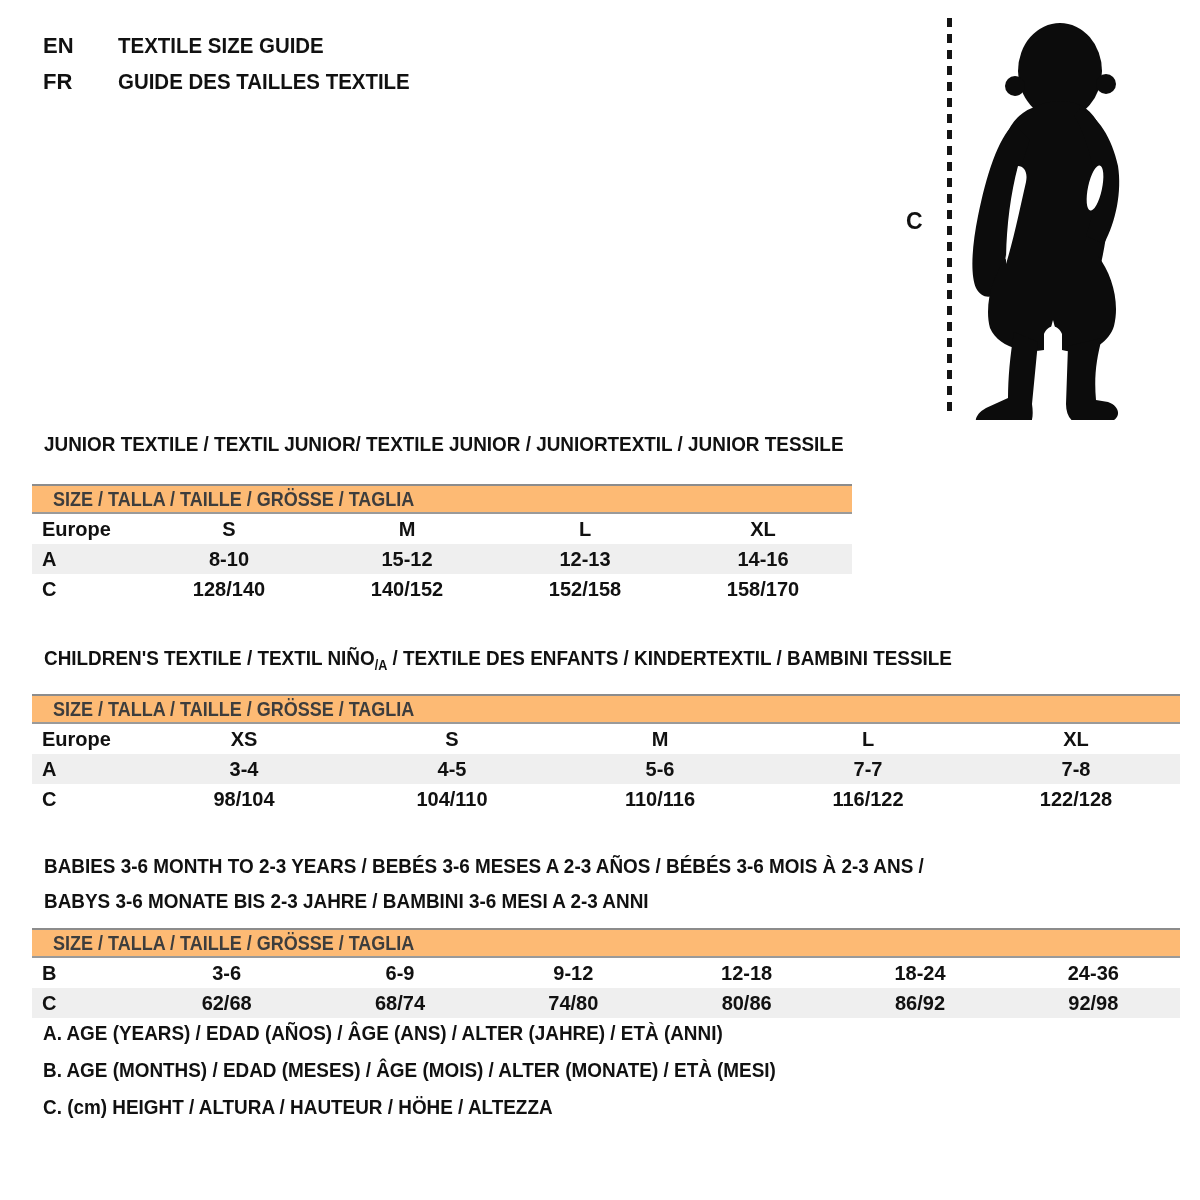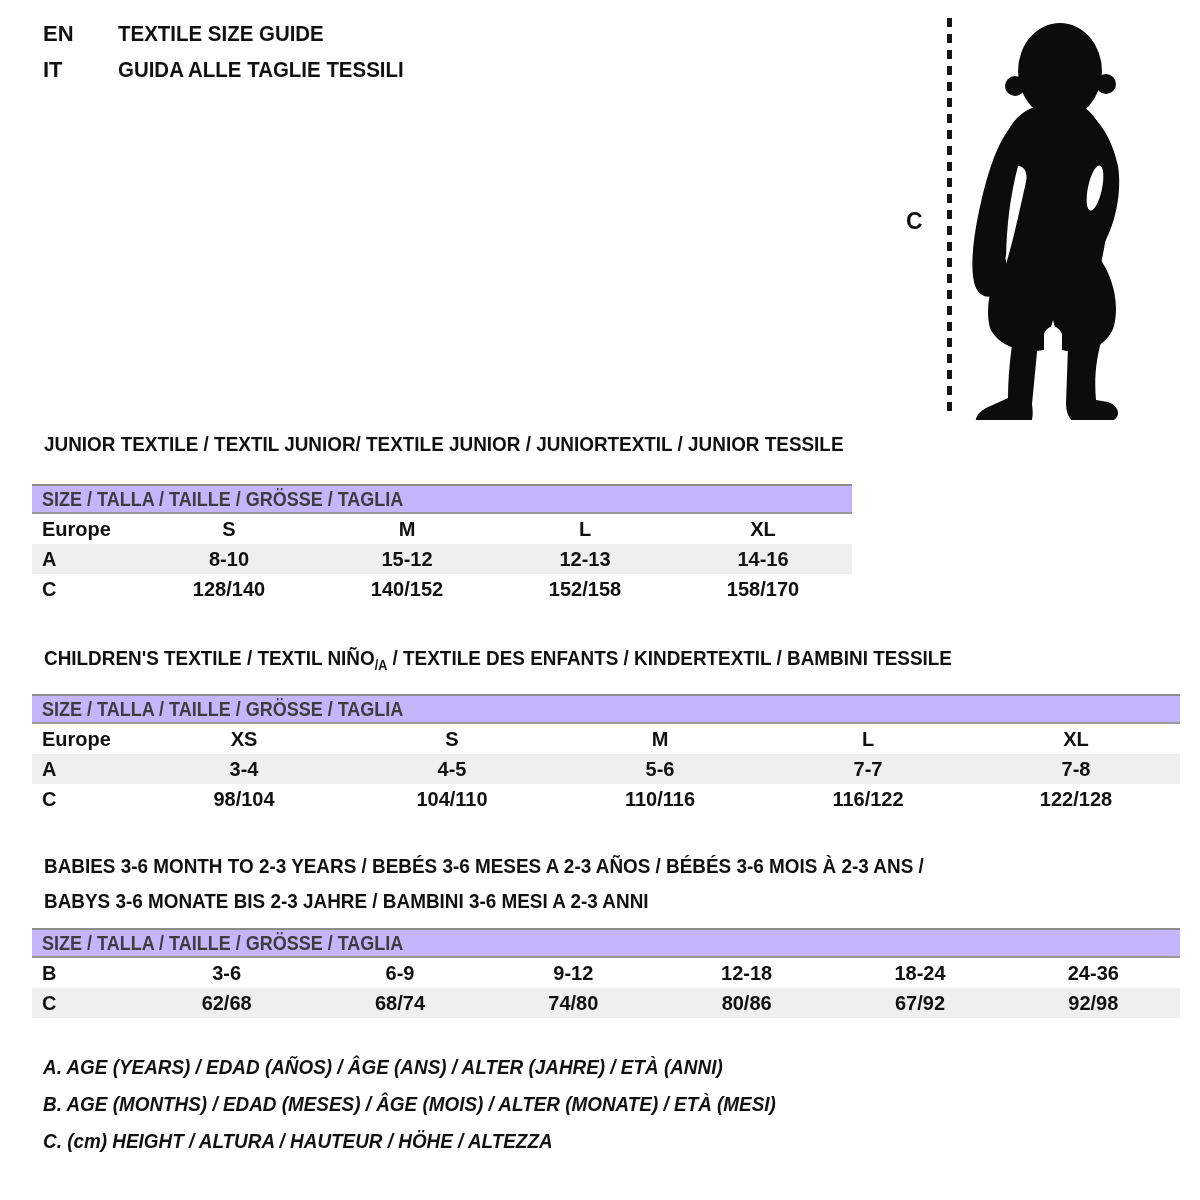--- a/index.html
+++ b/index.html
@@ -2,69 +2,69 @@
 <html><head>
 <meta charset="utf-8">
 <style>
   html,body{margin:0;padding:0;}
   body{
     width:1200px;height:1200px;position:relative;overflow:hidden;
     background:#ffffff;color:#111;
     font-family:"Liberation Sans", sans-serif;font-weight:bold;
   }
   
-  .lang-block{position:absolute;left:43px;top:16px;}
+  .lang-block{position:absolute;left:43px;top:28px;}
   .lang-row{display:flex;height:36px;align-items:center;font-size:22px;}
   .lang-code{width:75px;}
   .lang-title{white-space:nowrap;display:inline-block;transform:scaleX(0.93);transform-origin:left center;}
   
   .dash-line{
     position:absolute;left:947px;top:18px;width:5px;height:400px;
     background:repeating-linear-gradient(to bottom,#141414 0 9px,transparent 9px 16px);
   }
   .c-label{position:absolute;left:906px;top:208px;font-size:23px;}
   .toddler{position:absolute;left:962px;top:16px;width:178px;height:404px;}
   
   .section-title{
     position:absolute;left:44px;font-size:21px;line-height:24px;white-space:nowrap;
     transform:scaleX(0.9);transform-origin:left top;
   }
   .two-line{line-height:35px;}
   .sub{font-size:14px;vertical-align:-5px;}
   
   .size-table{position:absolute;left:32px;}
   .size-bar{
-    box-sizing:border-box;height:30px;background:#c4b5fd;
+    box-sizing:border-box;height:30px;background:#fdba74;
     border-top:2px solid #8c8c8c;border-bottom:2px solid #9a9a9a;
-    display:flex;align-items:center;padding-left:10px;
+    display:flex;align-items:center;padding-left:21px;
     font-size:20px;color:#3d3d3d;
   }
   .size-bar span{white-space:nowrap;display:inline-block;transform:scaleX(0.9);transform-origin:left center;}
   .trow{display:grid;height:30px;align-items:center;font-size:20px;}
   .cols4{grid-template-columns:108px repeat(4,1fr);}
   .cols5{grid-template-columns:108px repeat(5,1fr);}
   .cols6{grid-template-columns:108px repeat(6,1fr);}
   .trow .label{padding-left:10px;}
   .trow .val{text-align:center;}
   .shaded{background:#efefef;}
   
-  .legend{position:absolute;left:43px;top:1048px;font-size:21px;line-height:37px;font-style:italic;}
+  .legend{position:absolute;left:43px;top:1014px;font-size:21px;line-height:37px;}
   .legend div{white-space:nowrap;transform:scaleX(0.9);transform-origin:left center;}
 </style>
 </head>
 <body>
 
 <div class="lang-block">
   <div class="lang-row">
     <span class="lang-code">EN</span>
     <span class="lang-title">TEXTILE SIZE GUIDE</span>
   </div>
   <div class="lang-row">
-    <span class="lang-code">IT</span>
-    <span class="lang-title">GUIDA ALLE TAGLIE TESSILI</span>
+    <span class="lang-code">FR</span>
+    <span class="lang-title">GUIDE DES TAILLES TEXTILE</span>
   </div>
 </div>
 
 <div class="dash-line"></div>
 <div class="c-label">C</div>
 <div class="toddler">
   <svg width="178" height="404" viewBox="0 0 178 404" xmlns="http://www.w3.org/2000/svg">
     <g fill="#0c0c0c">
       <ellipse cx="98" cy="55" rx="42" ry="48"></ellipse>
       <circle cx="53" cy="70" r="10"></circle>
@@ -159,21 +159,21 @@
     <span class="val">12-18</span>
     <span class="val">18-24</span>
     <span class="val">24-36</span>
   </div>
   <div class="trow cols6 shaded">
     <span class="label">C</span>
     <span class="val">62/68</span>
     <span class="val">68/74</span>
     <span class="val">74/80</span>
     <span class="val">80/86</span>
-    <span class="val">67/92</span>
+    <span class="val">86/92</span>
     <span class="val">92/98</span>
   </div>
 </div>
 
 <div class="legend">
   <div>A. AGE (YEARS) / EDAD (AÑOS) / ÂGE (ANS) / ALTER (JAHRE) / ETÀ (ANNI)</div>
   <div>B. AGE (MONTHS) / EDAD (MESES) / ÂGE (MOIS) / ALTER (MONATE) / ETÀ (MESI)</div>
   <div>C. (cm) HEIGHT / ALTURA / HAUTEUR / HÖHE / ALTEZZA</div>
 </div>
 

